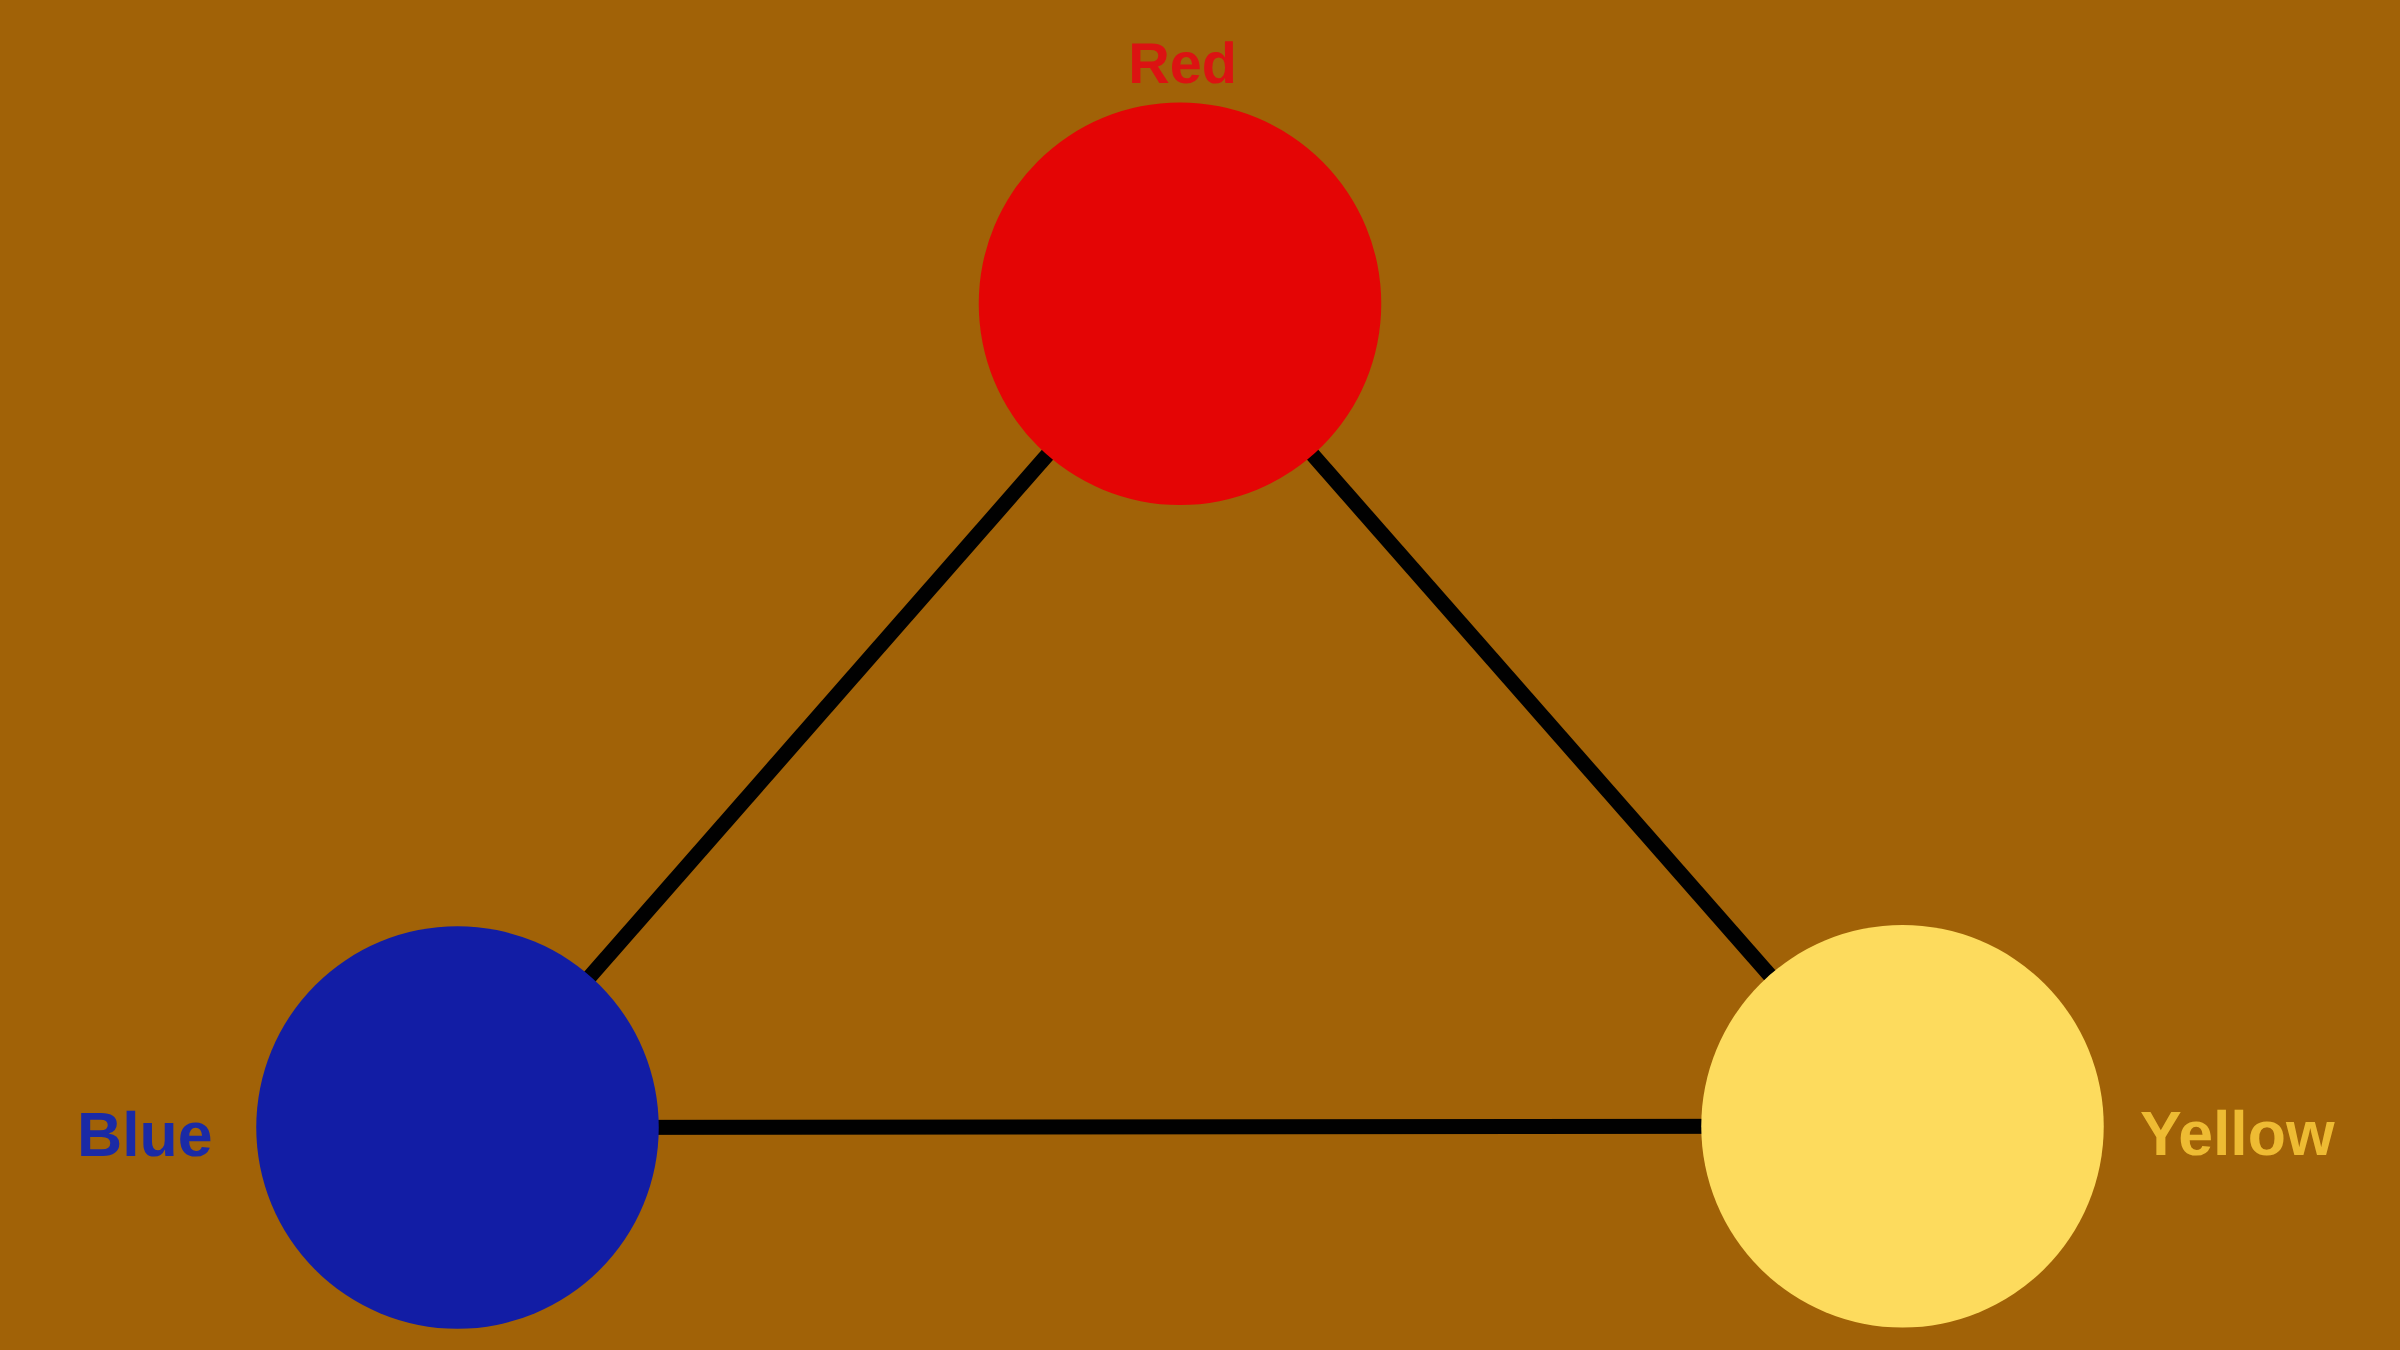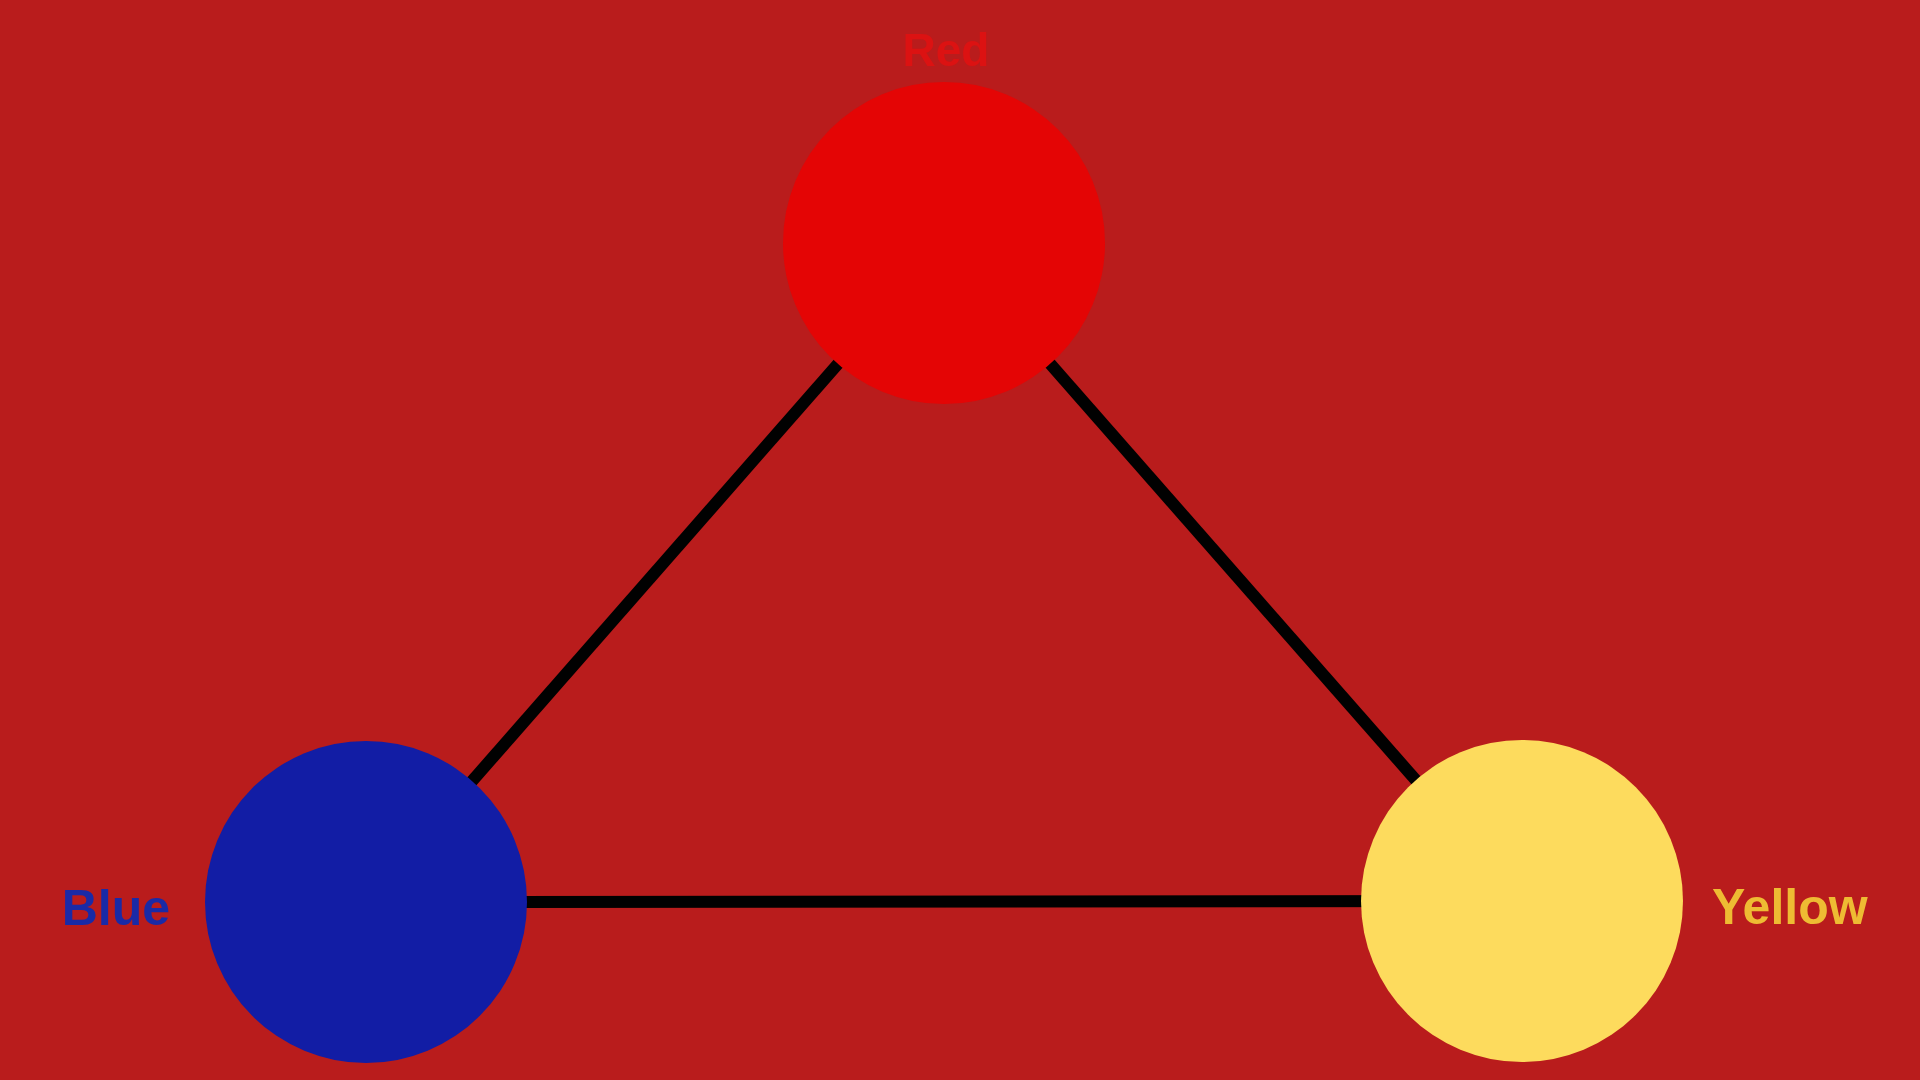--- a/index.html
+++ b/index.html
@@ -8,21 +8,21 @@
     width: 1920px;
     height: 1080px;
     background: #ffffff;
     overflow: hidden;
     font-family: "Liberation Sans", sans-serif;
   }
   .canvas-wrap {
     position: relative;
     width: 1920px;
     height: 1080px;
-    background: #b91c1c;
+    background: #a16207;
   }
   svg { display: block; }
   .node-label {
     font-family: "Liberation Sans", "DejaVu Sans", sans-serif;
     font-weight: bold;
   }
   .label-red    { font-size: 46px; }
   .label-blue   { font-size: 50px; }
   .label-yellow { font-size: 50px; }
 </style>

